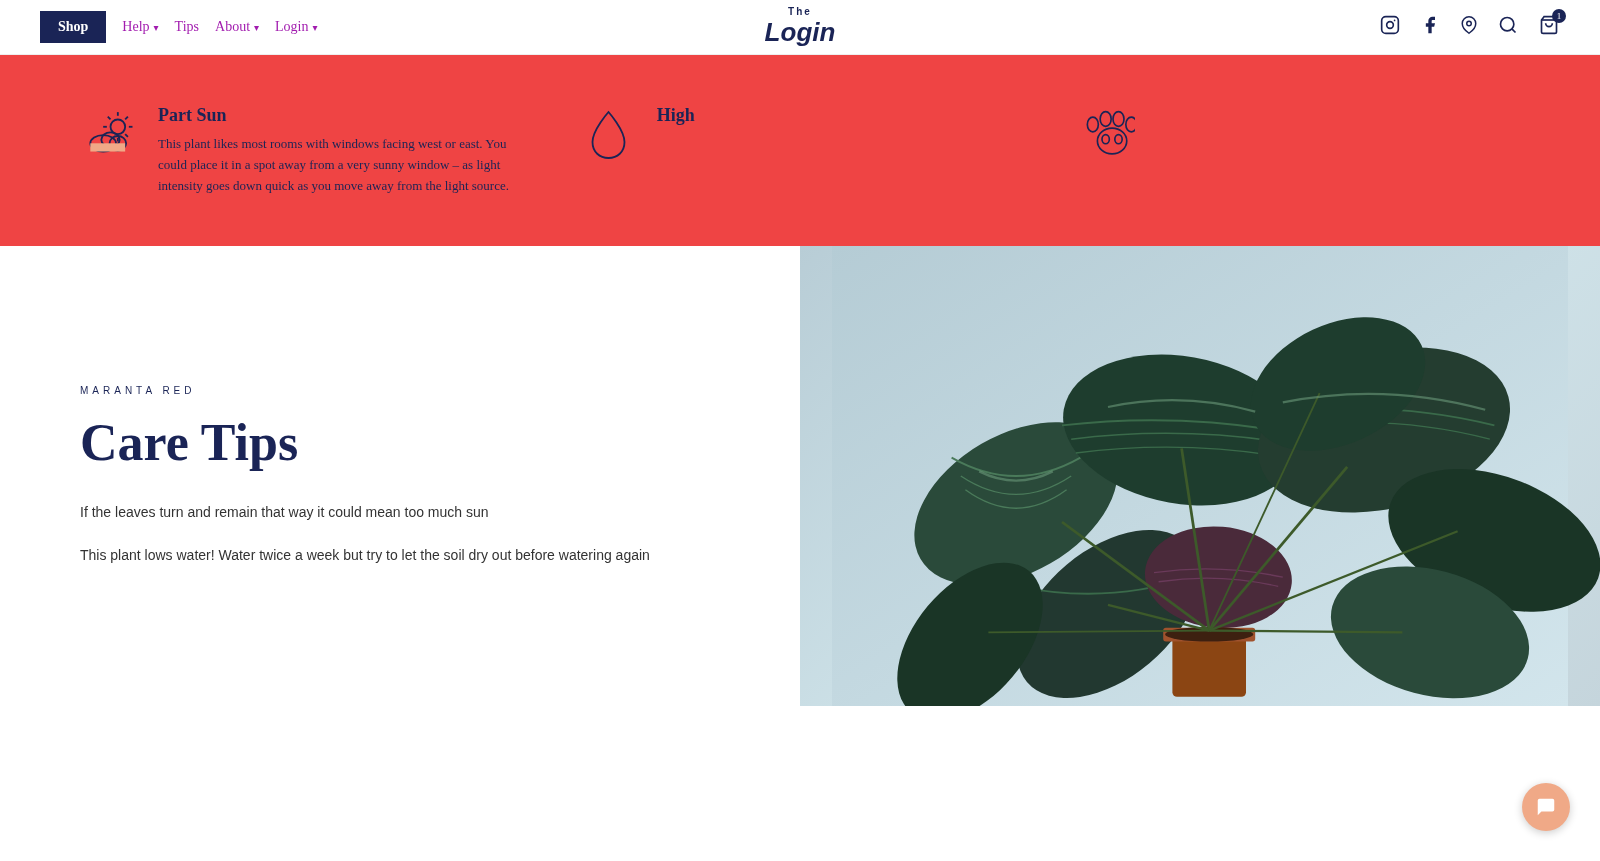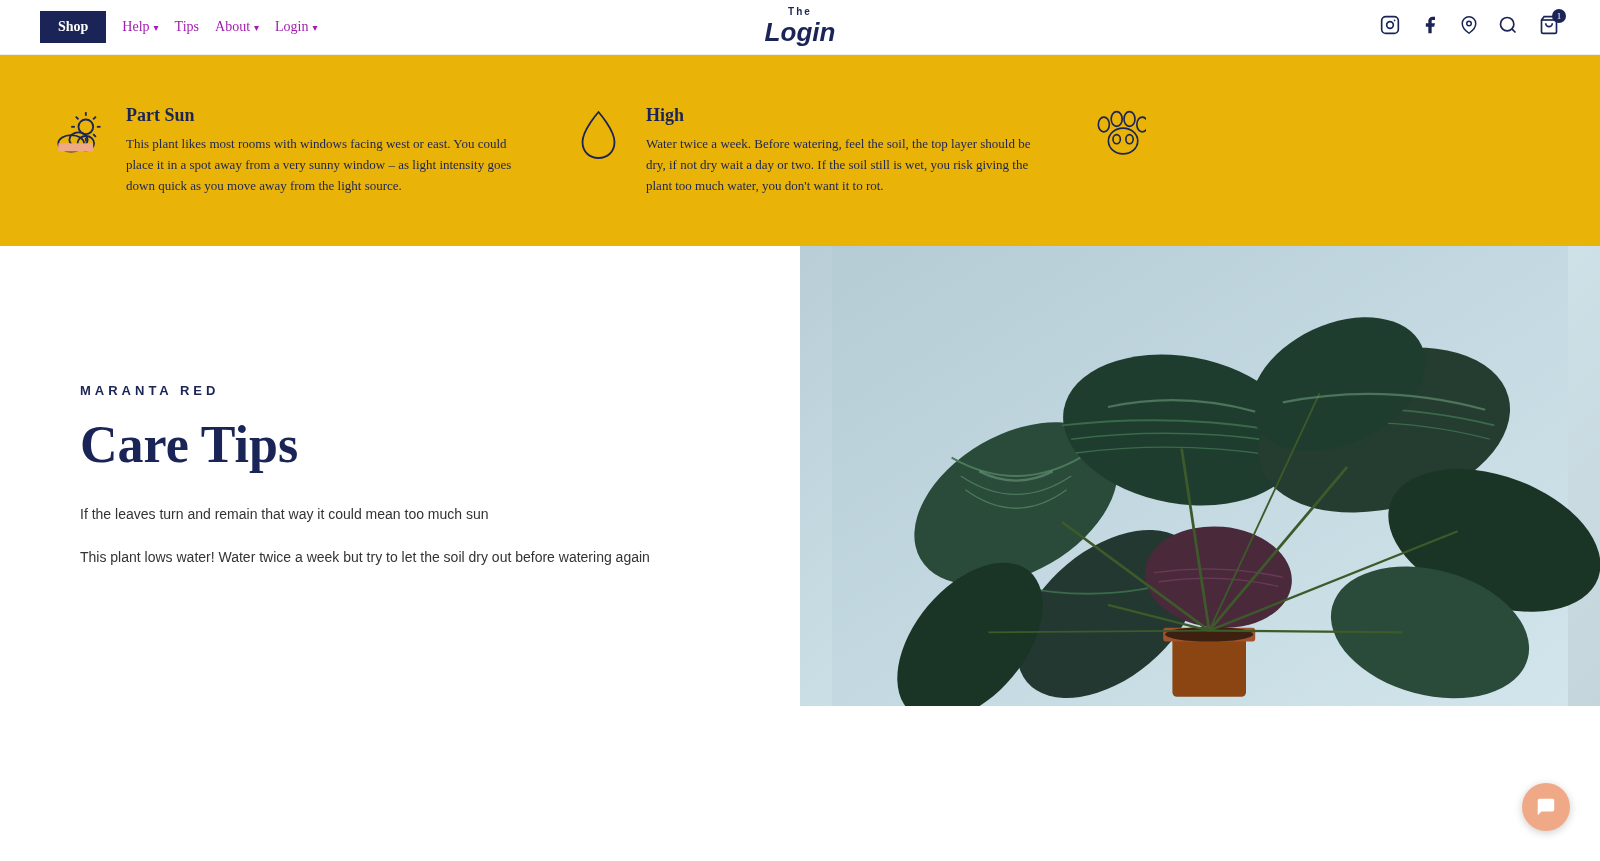--- a/index.html
+++ b/index.html
@@ -76,22 +76,22 @@
       width: 14px;
       height: 14px;
       font-size: 9px;
       display: flex;
       align-items: center;
       justify-content: center;
     }
 
     
     .info-banner {
-      background: #eab308;
-      padding: 50px 48px;
+      background: #ef4444;
+      padding: 50px 80px;
       display: grid;
       grid-template-columns: 1fr 1fr 1fr;
       gap: 56px;
     }
     .info-card {
       display: flex;
       align-items: flex-start;
       gap: 18px;
     }
     .info-icon {
@@ -128,27 +128,26 @@
       grid-template-columns: 1fr 1fr;
       min-height: 460px;
     }
     .care-tips-left {
       padding: 80px 80px 60px 80px;
       display: flex;
       flex-direction: column;
       justify-content: center;
     }
     .plant-subtitle {
-      font-size: 13px;
+      font-size: 10px;
       letter-spacing: 4px;
       color: #1a2456;
       text-transform: uppercase;
       margin-bottom: 18px;
       font-family: Arial, sans-serif;
-      font-weight: bold;
     }
     .care-title {
       font-size: 52px;
       font-weight: bold;
       color: #1a2456;
       font-family: 'Georgia', serif;
       margin-bottom: 30px;
       line-height: 1.1;
     }
     .care-desc {
@@ -291,21 +290,20 @@
   </div>
 
   <div class="info-card">
     <div class="info-icon">
       <svg viewBox="0 0 40 55" fill="#1a2456" stroke="none">
         <path d="M20 4 C20 4, 4 22, 4 34 C4 44 11.2 50 20 50 C28.8 50 36 44 36 34 C36 22 20 4 20 4Z"></path>
       </svg>
     </div>
     <div class="info-text">
       <h3>High</h3>
-      <p>Water twice a week. Before watering, feel the soil, the top layer should be dry, if not dry wait a day or two. If the soil still is wet, you risk giving the plant too much water, you don't want it to rot.</p>
     </div>
   </div>
 
   <div class="info-card">
     <div class="info-icon">
       <svg viewBox="0 0 60 60" fill="none" stroke="#1a2456" stroke-width="2.2">
 
         <ellipse cx="14" cy="18" rx="6" ry="8"></ellipse>
         <ellipse cx="28" cy="12" rx="6" ry="8"></ellipse>
         <ellipse cx="42" cy="12" rx="6" ry="8"></ellipse>

